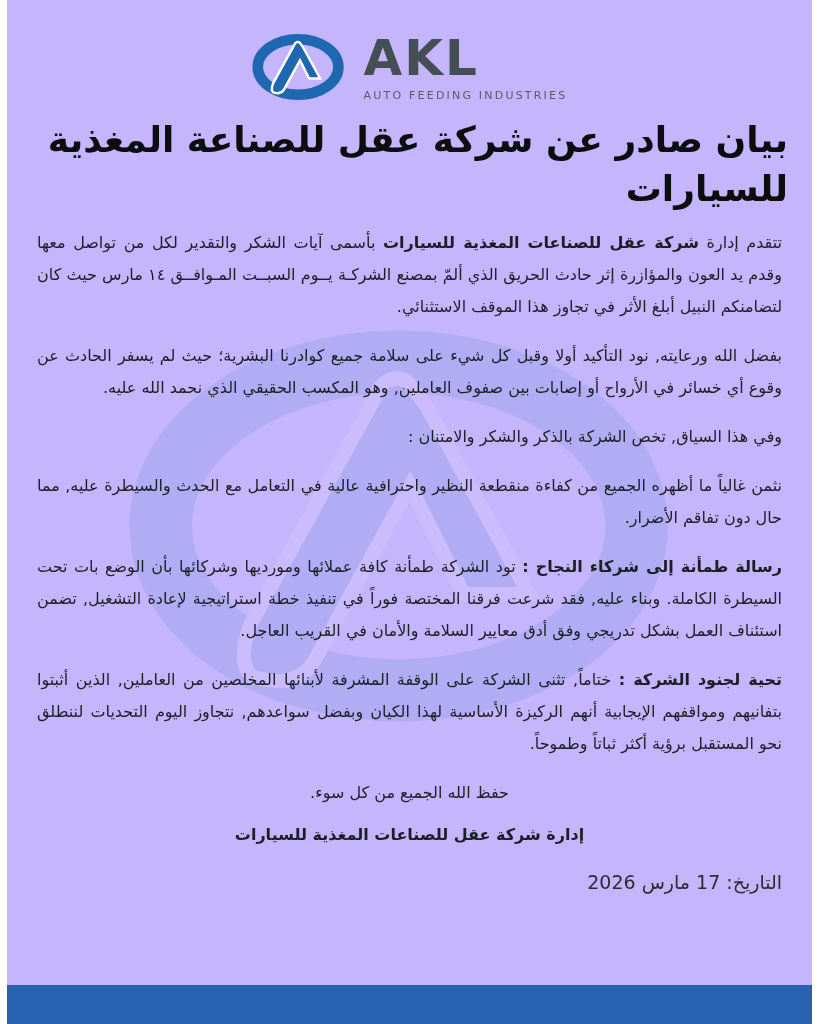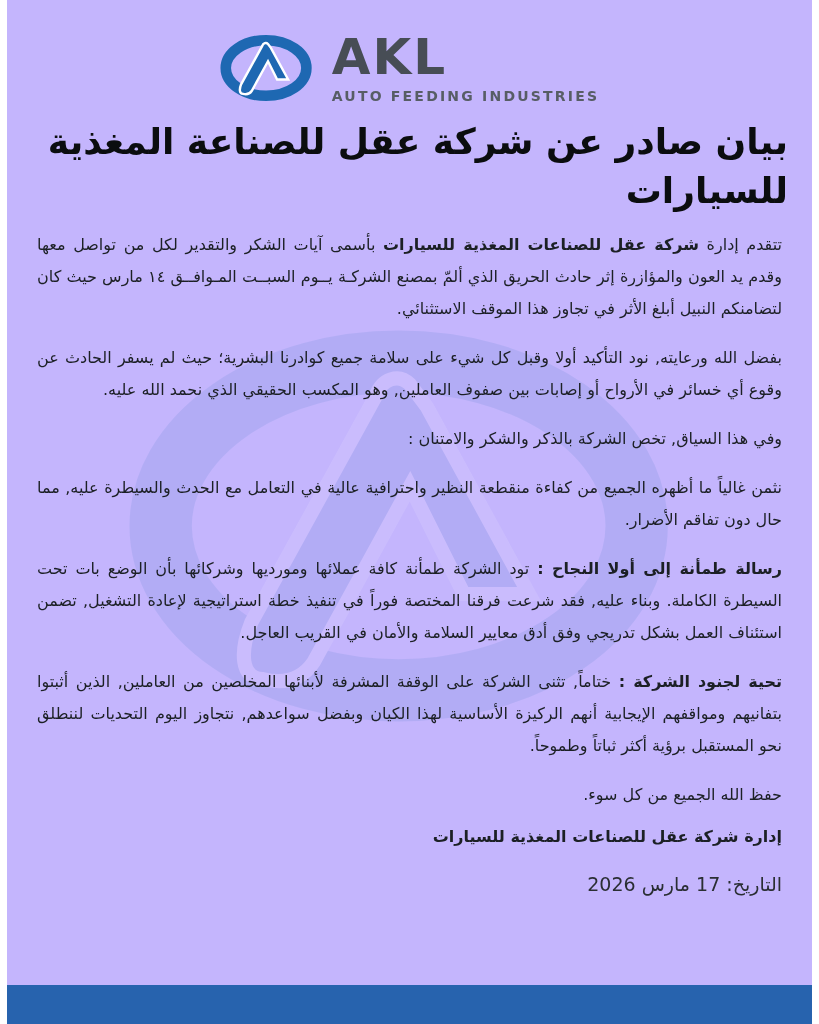--- a/index.html
+++ b/index.html
@@ -29,21 +29,21 @@
     direction:ltr;
   }
   .logo-icon{width:96px;height:70px;flex:0 0 auto;}
   .logo-text{display:flex;flex-direction:column;align-items:flex-start;}
   .logo-name{
     font-size:50px;font-weight:800;line-height:1;
     color:#474d55;letter-spacing:2px;
   }
   .logo-tagline{
     margin-top:6px;
-    font-size:14px;font-weight:700;
+    font-size:11px;font-weight:400;
     letter-spacing:2.2px;
     color:#575d65;
   }
   
   .title{
     direction:rtl;
     text-align:right;
     font-size:36px;font-weight:800;
     color:#0b0d0f;
     margin:14px 24px 0 24px;
@@ -57,20 +57,21 @@
     font-size:16px;
     line-height:32px;
   }
   .para{
     margin:0 0 17px 0;
     text-align:justify;
   }
   .para.names{text-align:right;font-weight:700;}
   .b{font-weight:700;}
   .closing{
+    text-align:center;
     margin-top:4px;
   }
   .closing-line1{margin-bottom:10px;}
   .closing-line2{font-weight:700;}
   .date-line{
     direction:rtl;
     text-align:right;
     margin:20px 30px 0 30px;
     font-size:19px;
     color:#2a2e33;
@@ -109,21 +110,21 @@
     </div>
   </div>
 
   <h1 class="title">بيان صادر عن شركة عقل للصناعة المغذية للسيارات</h1>
 
   <div class="content">
       <p class="para"><span>تتقدم إدارة </span><span class="b">شركة عقل للصناعات المغذية للسيارات</span><span> بأسمى آيات الشكر والتقدير لكل من تواصل معها وقدم يد العون والمؤازرة إثر حادث الحريق الذي ألمّ بمصنع الشركـة يــوم السبــت المـوافــق ١٤ مارس حيث كان لتضامنكم النبيل أبلغ الأثر في تجاوز هذا الموقف الاستثنائي.</span></p>
       <p class="para"><span>بفضل الله ورعايته, نود التأكيد أولا وقبل كل شيء على سلامة جميع كوادرنا البشرية؛ حيث لم يسفر الحادث عن وقوع أي خسائر في الأرواح أو إصابات بين صفوف العاملين, وهو المكسب الحقيقي الذي نحمد الله عليه.</span></p>
       <p class="para"><span>وفي هذا السياق, تخص الشركة بالذكر والشكر والامتنان :</span></p>
       <p class="para"><span>نثمن غالياً ما أظهره الجميع من كفاءة منقطعة النظير واحترافية عالية في التعامل مع الحدث والسيطرة عليه, مما حال دون تفاقم الأضرار.</span></p>
-      <p class="para"><span class="b">رسالة طمأنة إلى أولا النجاح :</span><span> تود الشركة طمأنة كافة عملائها ومورديها وشركائها بأن الوضع بات تحت السيطرة الكاملة. وبناء عليه, فقد شرعت فرقنا المختصة فوراً في تنفيذ خطة استراتيجية لإعادة التشغيل, تضمن استئناف العمل بشكل تدريجي وفق أدق معايير السلامة والأمان في القريب العاجل.</span></p>
+      <p class="para"><span class="b">رسالة طمأنة إلى شركاء النجاح :</span><span> تود الشركة طمأنة كافة عملائها ومورديها وشركائها بأن الوضع بات تحت السيطرة الكاملة. وبناء عليه, فقد شرعت فرقنا المختصة فوراً في تنفيذ خطة استراتيجية لإعادة التشغيل, تضمن استئناف العمل بشكل تدريجي وفق أدق معايير السلامة والأمان في القريب العاجل.</span></p>
       <p class="para"><span class="b">تحية لجنود الشركة :</span><span> ختاماً, تثنى الشركة على الوقفة المشرفة لأبنائها المخلصين من العاملين, الذين أثبتوا بتفانيهم ومواقفهم الإيجابية أنهم الركيزة الأساسية لهذا الكيان وبفضل سواعدهم, نتجاوز اليوم التحديات لننطلق نحو المستقبل برؤية أكثر ثباتاً وطموحاً.</span></p>
     </div>
 
   <div class="content closing">
     <div class="closing-line1">حفظ الله الجميع من كل سوء.</div>
     <div class="closing-line2">إدارة شركة عقل للصناعات المغذية للسيارات</div>
   </div>
 
   <div class="date-line">التاريخ: 17 مارس 2026</div>
 

